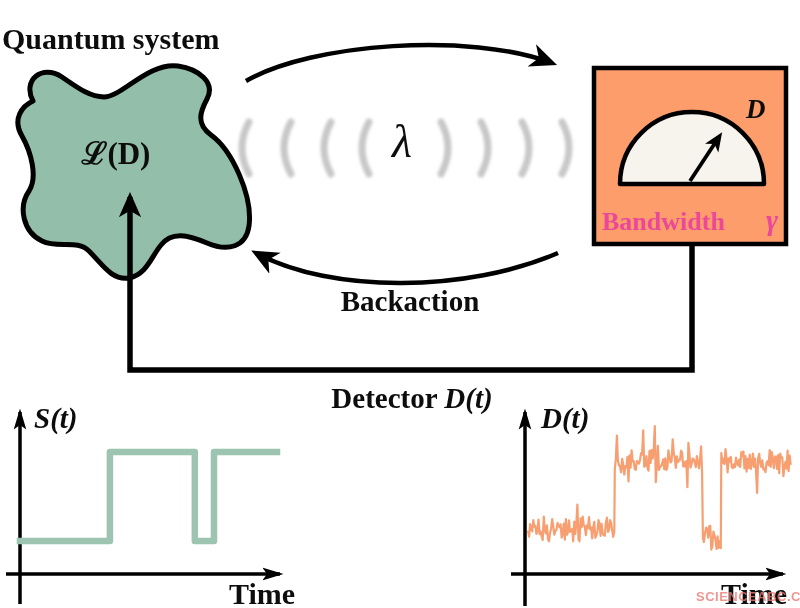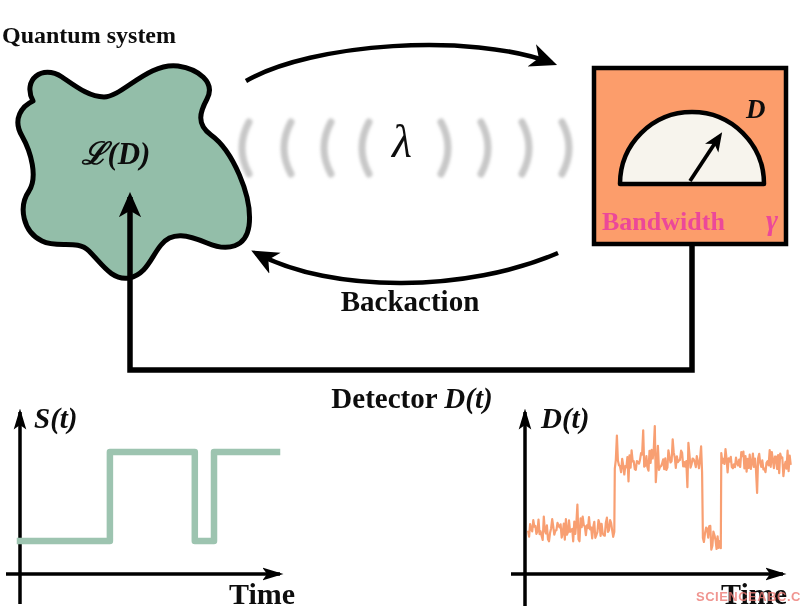--- a/index.html
+++ b/index.html
@@ -5,22 +5,22 @@
   html,body{margin:0;padding:0;background:#ffffff;}
   .stage{
     position:relative;width:800px;height:608px;background:#ffffff;overflow:hidden;
     font-family:"Liberation Serif","DejaVu Serif",serif;color:#0d0d0d;
   }
   .stage svg{position:absolute;left:0;top:0;}
   .lbl{position:absolute;white-space:nowrap;line-height:1.05;}
   .c{text-align:center;}
   .math{font-style:italic;}
   .t29{font-size:29px;font-weight:600;}
-  .t30{font-size:24px;font-weight:600;}
-  .op{font-size:31px;font-weight:600;font-style:italic;}
+  .t30{font-size:30px;font-weight:600;}
+  .op{font-size:31px;font-weight:600;}
   .lam{font-size:46px;font-style:italic;font-weight:500;}
   .gauge-d{font-size:27px;font-style:italic;font-weight:600;}
   .bw{position:absolute;display:flex;justify-content:space-between;align-items:baseline;
       font-size:26px;font-weight:600;color:#ec4899;}
   .bw .sym{font-style:italic;font-size:29px;}
   .axis-lab{font-size:29px;font-weight:600;font-style:italic;}
   .time-lab{font-size:30px;font-weight:600;}
   .watermark{position:absolute;font-family:"Liberation Sans","DejaVu Sans",sans-serif;
       font-size:13px;letter-spacing:.5px;color:rgba(236,122,116,.8);z-index:6;font-weight:700;}
 </style>

